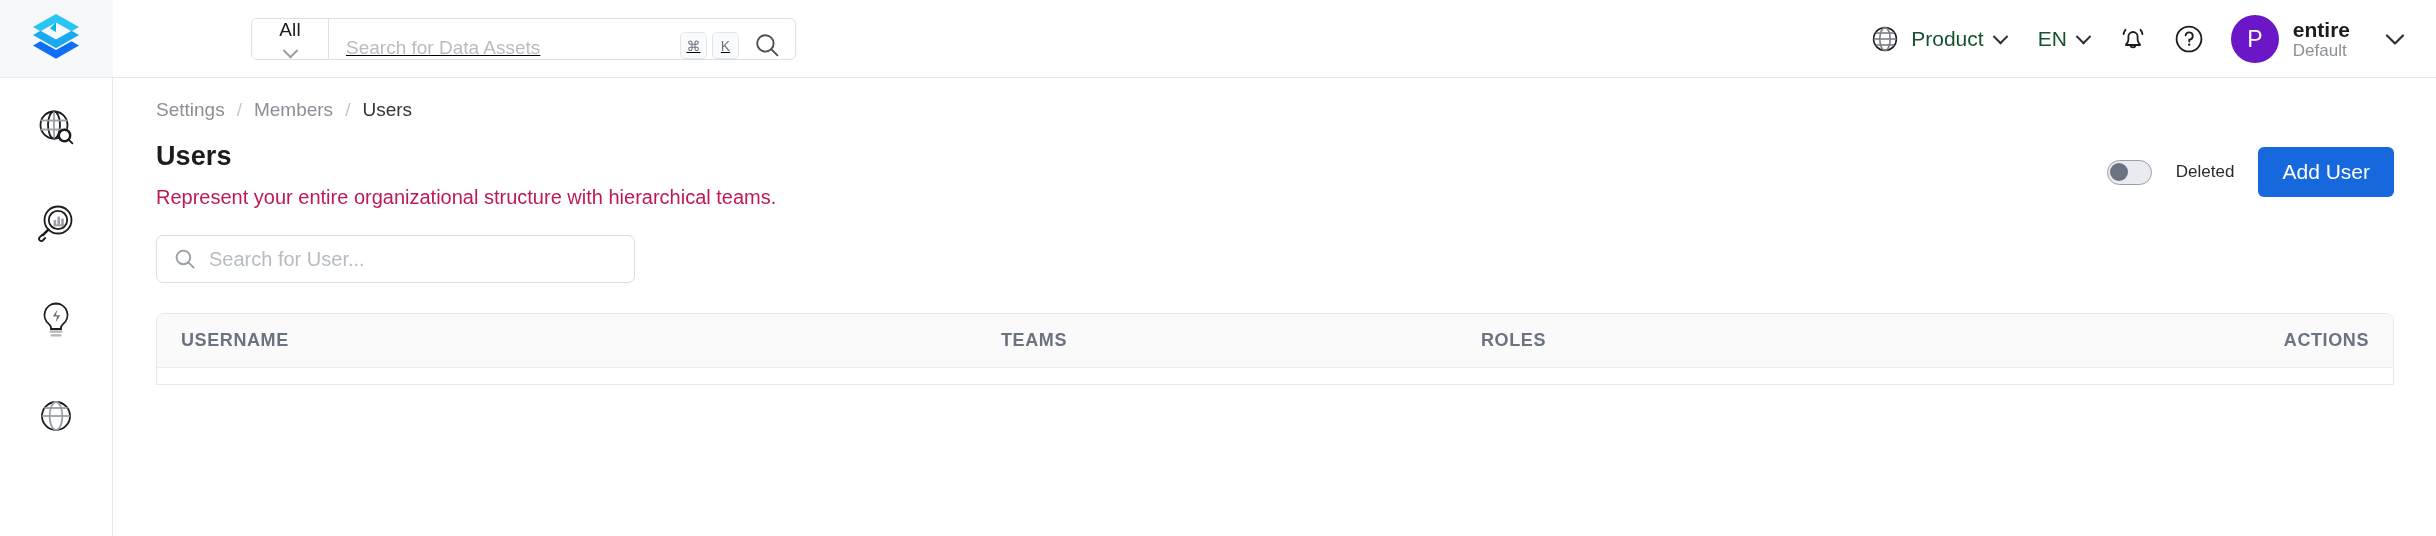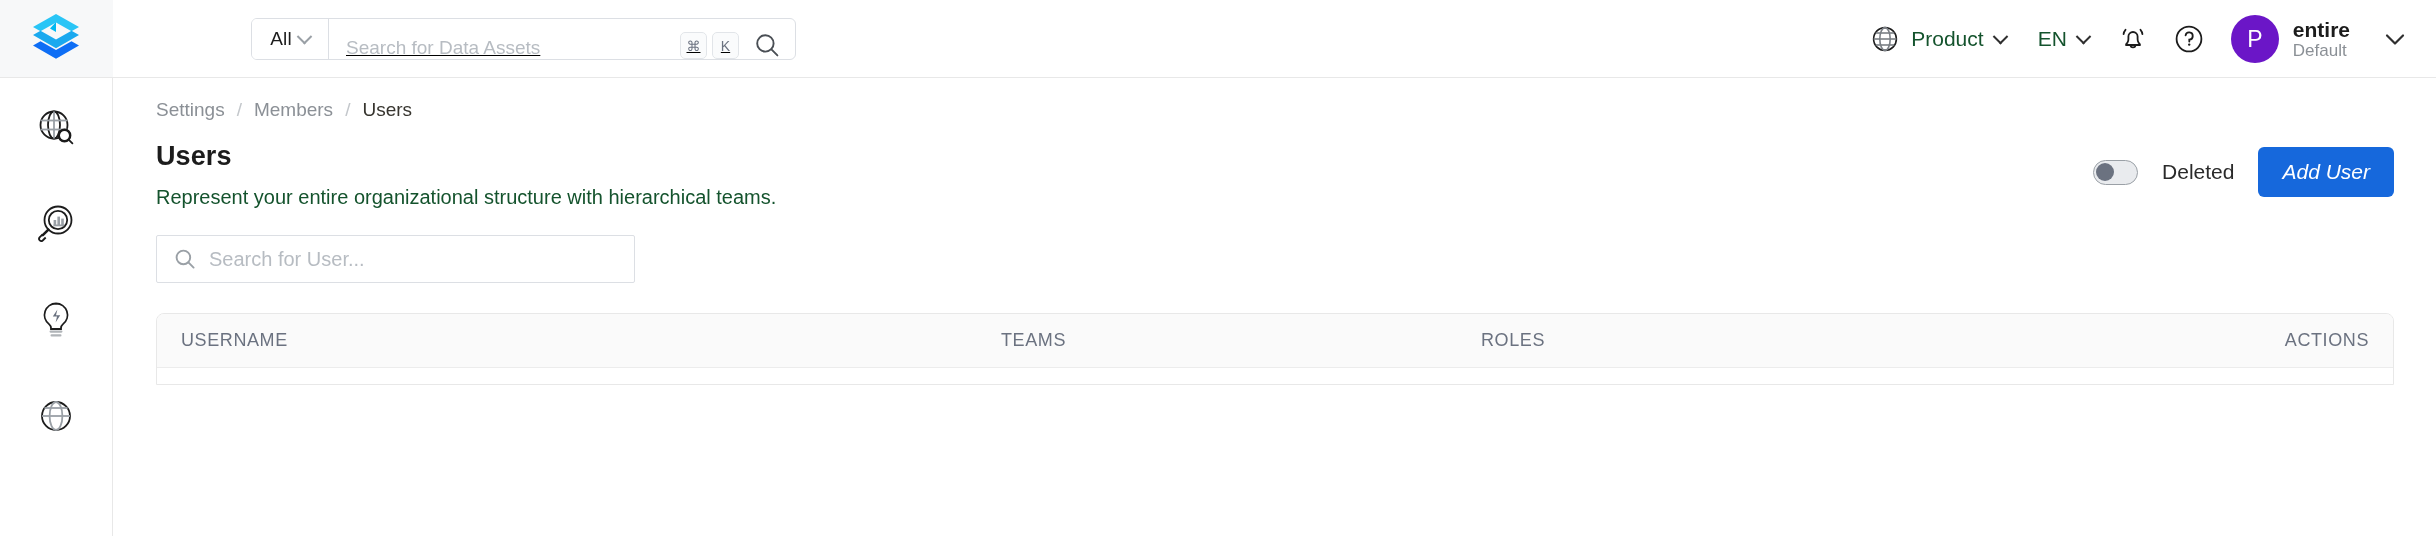--- a/index.html
+++ b/index.html
@@ -35,21 +35,21 @@
 
   .search-wrap {
     position:absolute; left:251px; top:18px;
     width:545px; height:42px;
     display:flex; align-items:stretch;
     border:1px solid #dcdfe4; border-radius:6px; background:#fff;
     overflow:hidden;
   }
   .search-scope {
     width:77px; display:flex; align-items:center; justify-content:center; gap:7px;
-    border-right:1px solid #dcdfe4; background:#fff; cursor:pointer;
+    border-right:1px solid #dcdfe4; background:#fff; cursor:pointer;flex-direction:column;
   }
   .search-scope .lbl { font-size:19px; color:#1c1c1c; letter-spacing:.2px; }
   .chev { display:inline-block; width:11px; height:11px; border-right:2px solid #9aa0a6; border-bottom:2px solid #9aa0a6; transform:rotate(45deg) translate(-2px,-2px); }
   .chev.dark { border-color:#2f2f2f; }
   .search-field { flex:1; display:flex; align-items:flex-end; padding:0 14px 0 17px; position:relative;text-decoration:underline; }
   .search-field .ph { font-size:19px; color:#b7bcc2; flex:1; }
   .kbd {
     min-width:27px; height:27px; margin-left:5px;
     border:1px solid #e2e5e9; border-radius:5px; background:#fafbfc;
     display:inline-flex; align-items:center; justify-content:center;
@@ -79,47 +79,46 @@
   
   .page { position:absolute; left:113px; top:79px; width:2323px; height:457px; background:#fff; padding-left:43px; }
 
   .breadcrumb { display:flex; align-items:center; gap:12px; padding-top:20px; font-size:19px; }
   .crumb { color:#8b9096; cursor:pointer;text-align:center; }
   .crumb.active { color:#37352f; }
   .crumb-sep { color:#c3c7cb; }
 
   .title-row { display:flex; align-items:flex-start; justify-content:space-between; padding-right:42px; margin-top:20px; }
   .page-title { font-size:27px; font-weight:700; color:#1c1c1c; letter-spacing:.1px; }
-  .page-desc { font-size:20px; color:#14532d; margin-top:14px; }
+  .page-desc { font-size:20px; color:#be185d; margin-top:14px; }
 
   .title-actions { display:flex; align-items:center; gap:24px; margin-top:6px; }
   .toggle { width:45px; height:25px; border-radius:14px; background:#e9ebee; border:1.5px solid #9aa0a6; position:relative; cursor:pointer; }
   .toggle .knob { position:absolute; left:2px; top:2px; width:18px; height:18px; border-radius:50%; background:#6b7280; }
-  .toggle-label { font-size:21px; color:#2a2a2a; }
+  .toggle-label { font-size:17px; color:#2a2a2a; }
   .btn-primary {
     background:#1668dc; color:#fff; border:none; border-radius:6px;
     height:50px; padding:0 24px; font-size:21px; cursor:pointer;
     font-family:"Liberation Sans", sans-serif;
-    font-style:italic;
   }
 
   .user-search {
     margin-top:26px; width:479px; height:48px;
-    border:1px solid #dcdfe4; border-radius:2px; background:#fff;
+    border:1px solid #dcdfe4; border-radius:7px; background:#fff;
     display:flex; align-items:center; padding:0 16px; gap:12px;
   }
   .user-search .ph { font-size:20px; color:#b7bcc2; }
 
   .table-card {
     margin-top:30px; margin-right:42px;
     border:1px solid #e8e8e8; border-radius:8px 8px 0 0;
     background:#fff; overflow:hidden;
   }
   .thead { display:flex; background:#fafafa; border-bottom:1px solid #ececec; height:54px; align-items:center; }
-  .th { font-size:18px; color:#6b7280; letter-spacing:.6px; font-weight:400; padding:0 24px; }
+  .th { font-size:18px; color:#6b7280; letter-spacing:.6px; font-weight:700; padding:0 24px; }
   .th.c-username { width:820px; }
   .th.c-teams { width:480px; }
   .th.c-roles { width:420px; }
   .th.c-actions { flex:1; text-align:right; }
   .tbody-peek { height:16px; background:#fff; }
 </style>
 </head>
 <body>
 
 <div class="app">

